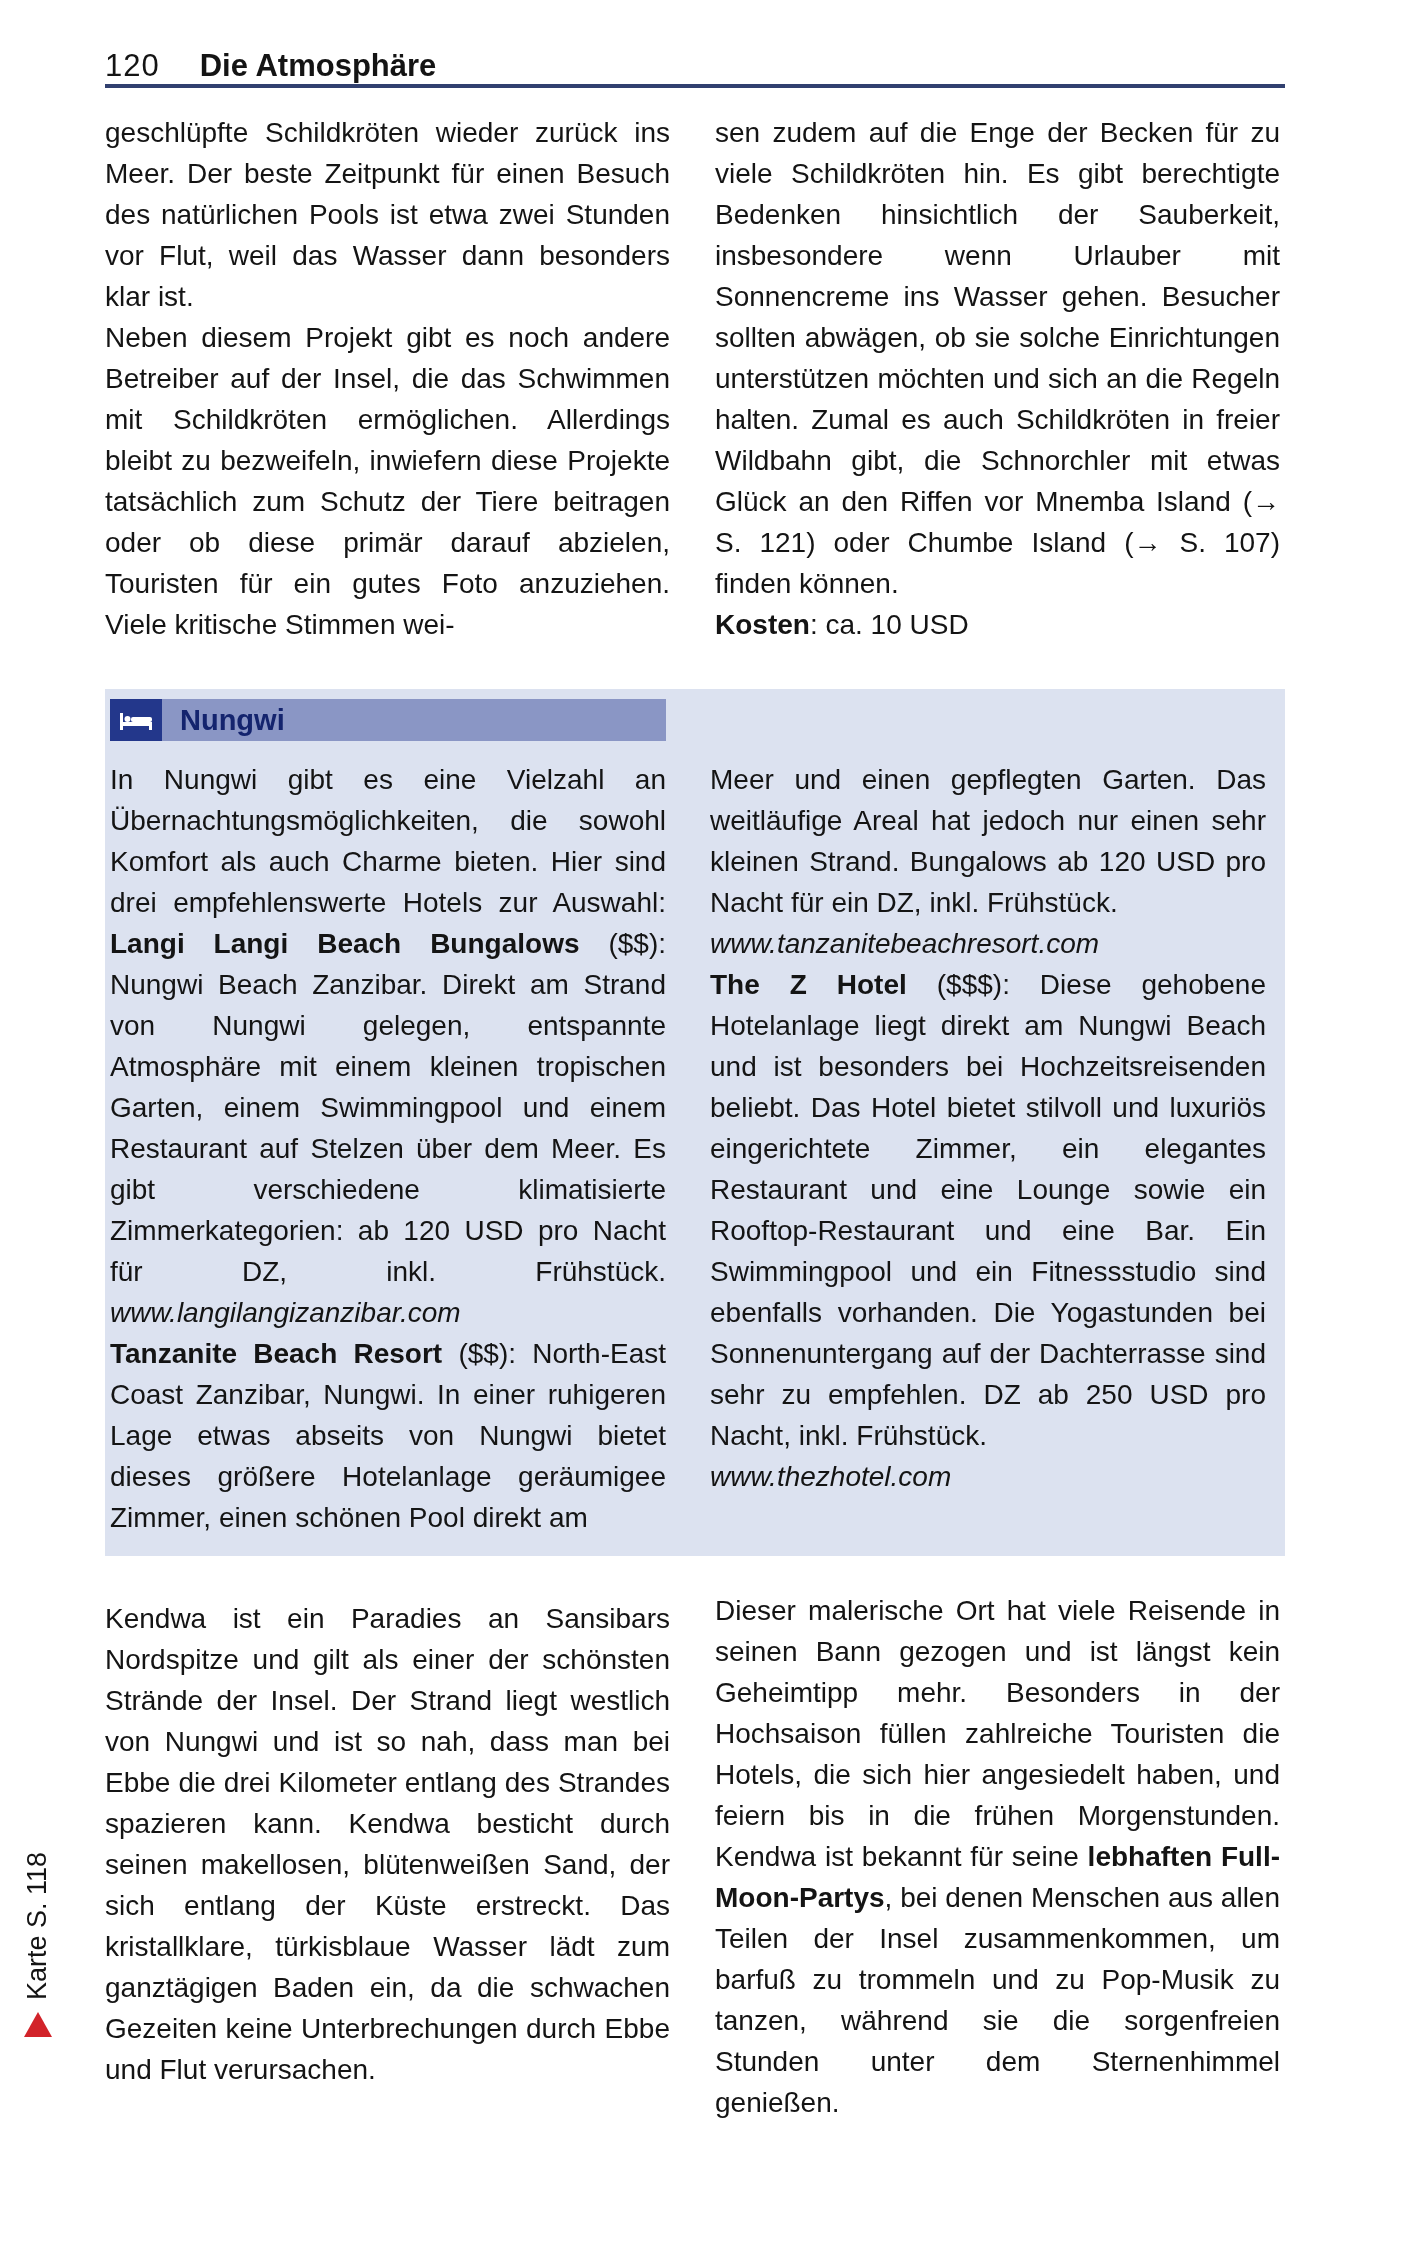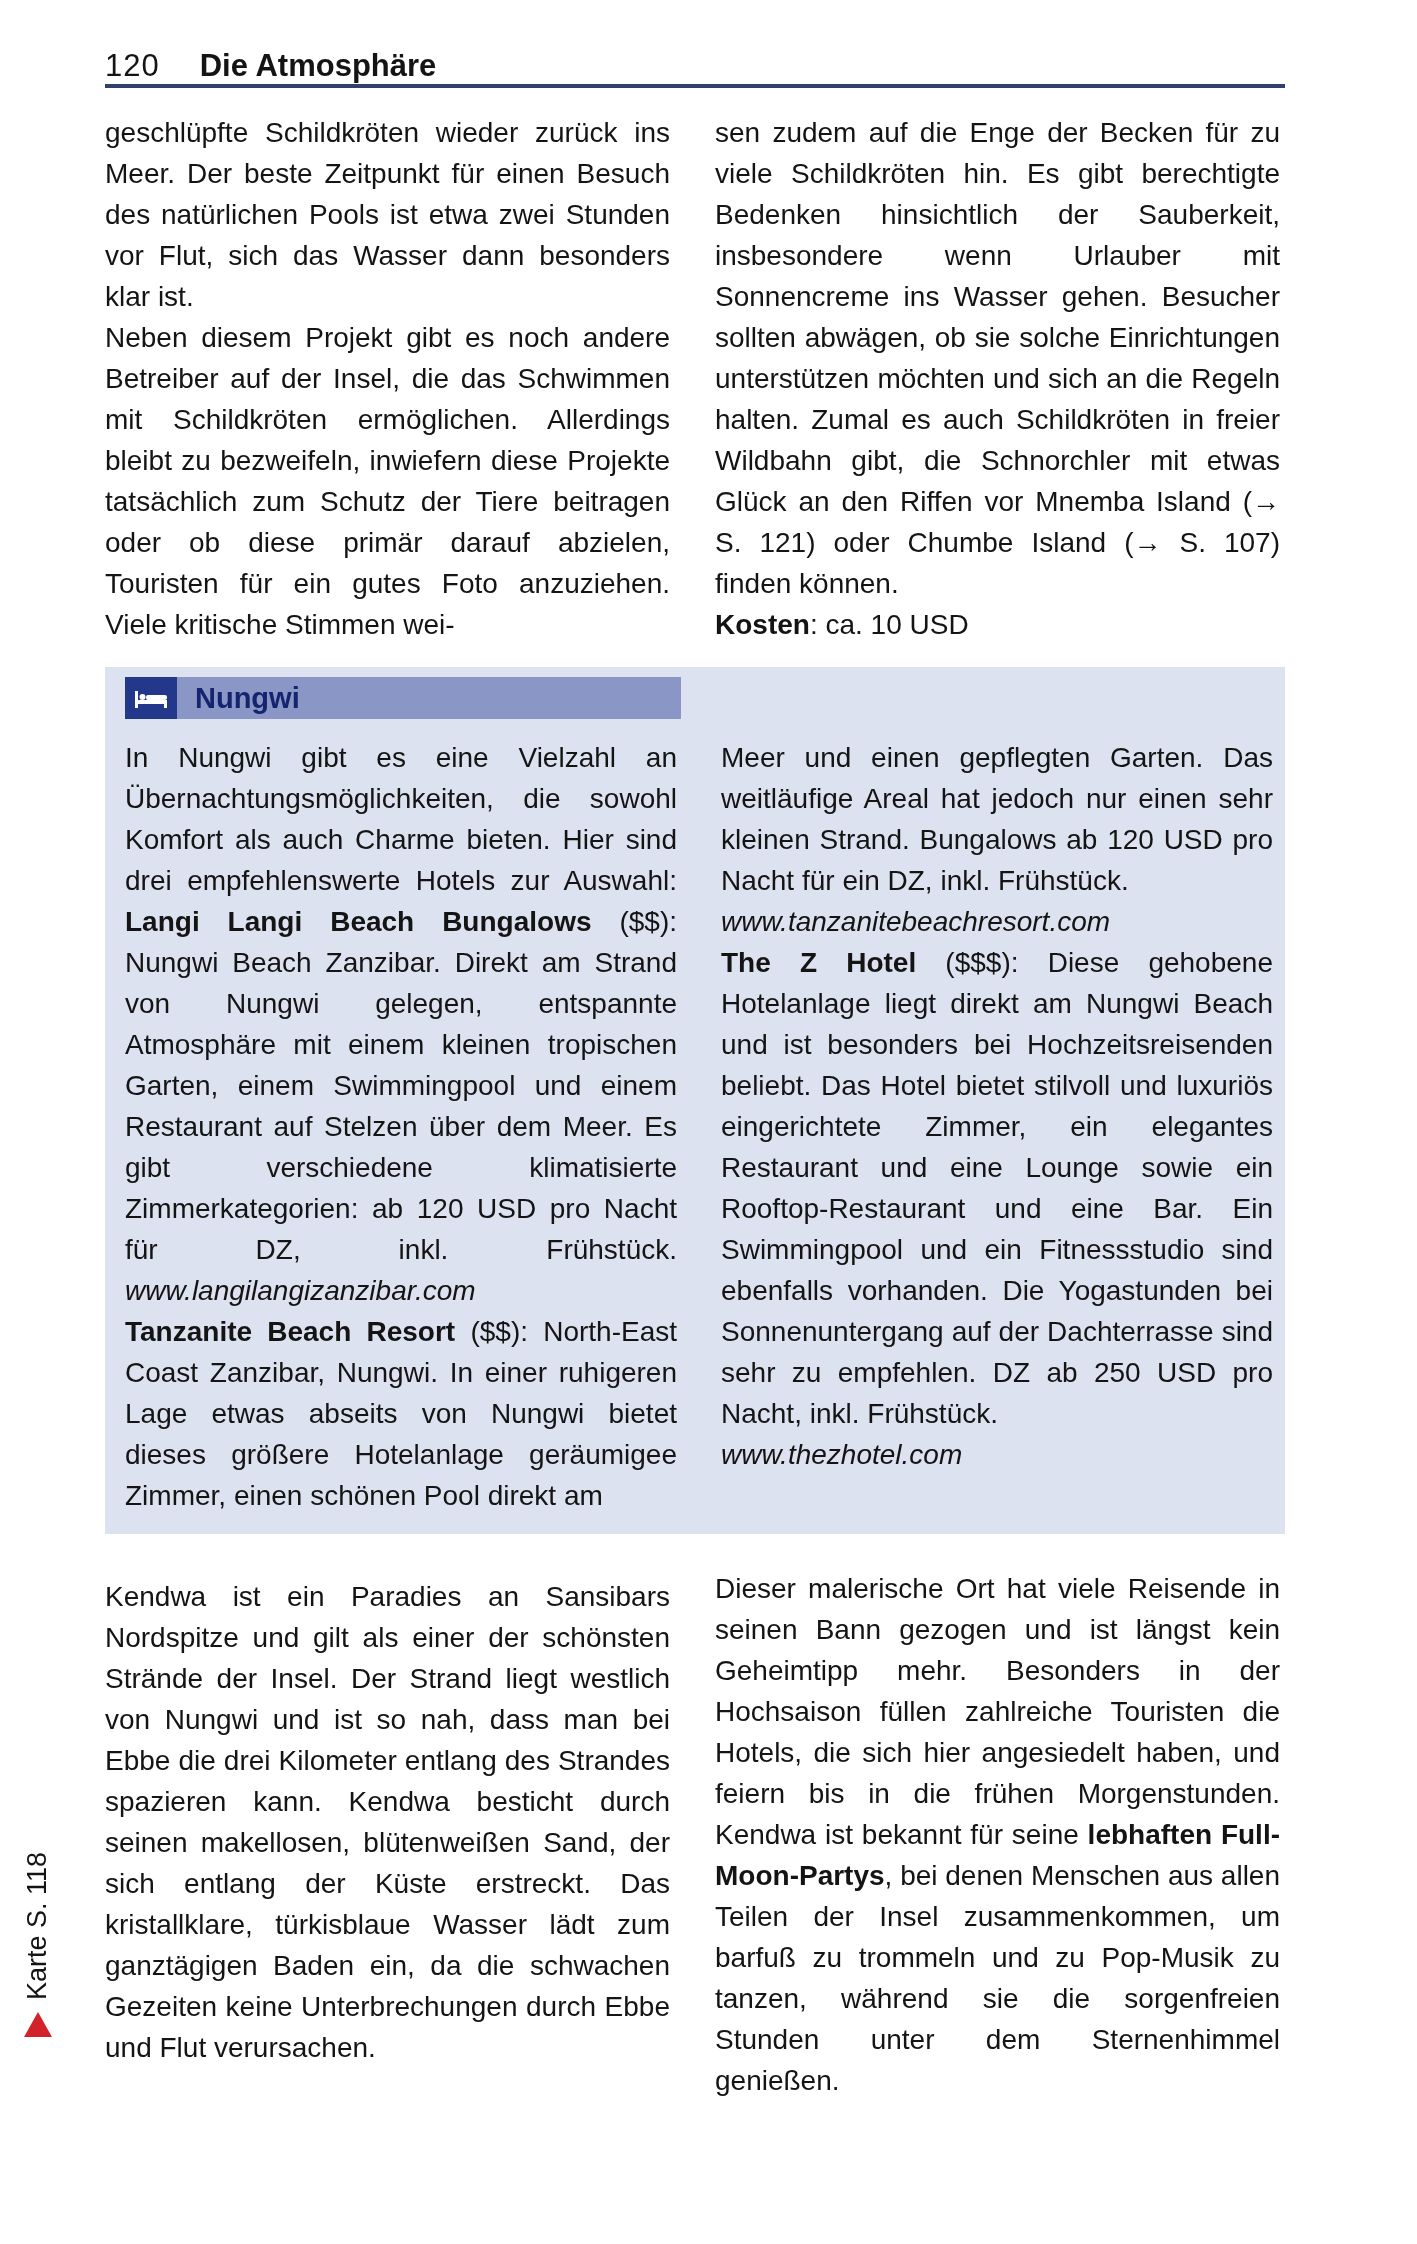--- a/index.html
+++ b/index.html
@@ -27,23 +27,23 @@
   p.body {
     font-size:28px; line-height:41px;
     text-align:justify; hyphens:auto; -webkit-hyphens:auto;
   }
   .b { font-weight:bold; }
   .i { font-style:italic; }
 
   .intro { margin-top:24px; }
 
   .infobox {
-    margin-top:22px;
+    margin-top:44px;
     background:var(--infobox_bg, #dce2f0);
-    padding:10px 12px 18px 20px;
+    padding:10px 12px 18px 5px;
   }
   .infobox-titlebar { display:flex; height:42px; width:556px; }
   .icon-square {
     width:52px; background:var(--infobox_icon_bg, #23378b);
     display:flex; align-items:center; justify-content:center; flex:0 0 auto;
   }
   .titlebar-label-wrap {
     flex:1; background:var(--infobox_bar, #8a96c5);
     display:flex; align-items:center; padding-left:18px;
   }
@@ -86,21 +86,21 @@
 
   <div class="content">
 
     <header class="pageheader">
       <span class="pagenum">120</span>
       <span class="sectiontitle">Die Atmosphäre</span>
     </header>
 
     <section class="two-col intro">
       <div class="col">
-        <p class="body"><span>geschlüpfte Schildkröten wieder zurück ins Meer. Der beste Zeitpunkt für einen Besuch des natürlichen Pools ist etwa zwei Stunden vor Flut, sich das Wasser dann besonders klar ist.</span></p>
+        <p class="body"><span>geschlüpfte Schildkröten wieder zurück ins Meer. Der beste Zeitpunkt für einen Besuch des natürlichen Pools ist etwa zwei Stunden vor Flut, weil das Wasser dann besonders klar ist.</span></p>
         <p class="body"><span>Neben diesem Projekt gibt es noch andere Betreiber auf der Insel, die das Schwimmen mit Schildkröten ermöglichen. Allerdings bleibt zu bezweifeln, inwiefern diese Projekte tatsächlich zum Schutz der Tiere beitragen oder ob diese primär darauf abzielen, Touristen für ein gutes Foto anzuziehen. Viele kritische Stimmen wei-</span></p>
       </div>
       <div class="col">
         <p class="body"><span>sen zudem auf die Enge der Becken für zu viele Schildkröten hin. Es gibt berechtigte Bedenken hinsichtlich der Sauberkeit, insbesondere wenn Urlauber mit Sonnencreme ins Wasser gehen. Besucher sollten abwägen, ob sie solche Einrichtungen unterstützen möchten und sich an die Regeln halten. Zumal es auch Schildkröten in freier Wildbahn gibt, die Schnorchler mit etwas Glück an den Riffen vor Mnemba Island (→ S. 121) oder Chumbe Island (→ S. 107) finden können.</span></p>
         <p class="body"><span class="b">Kosten</span><span>: ca. 10 USD</span></p>
       </div>
     </section>
 
     <section class="infobox">
       <div class="infobox-titlebar">

